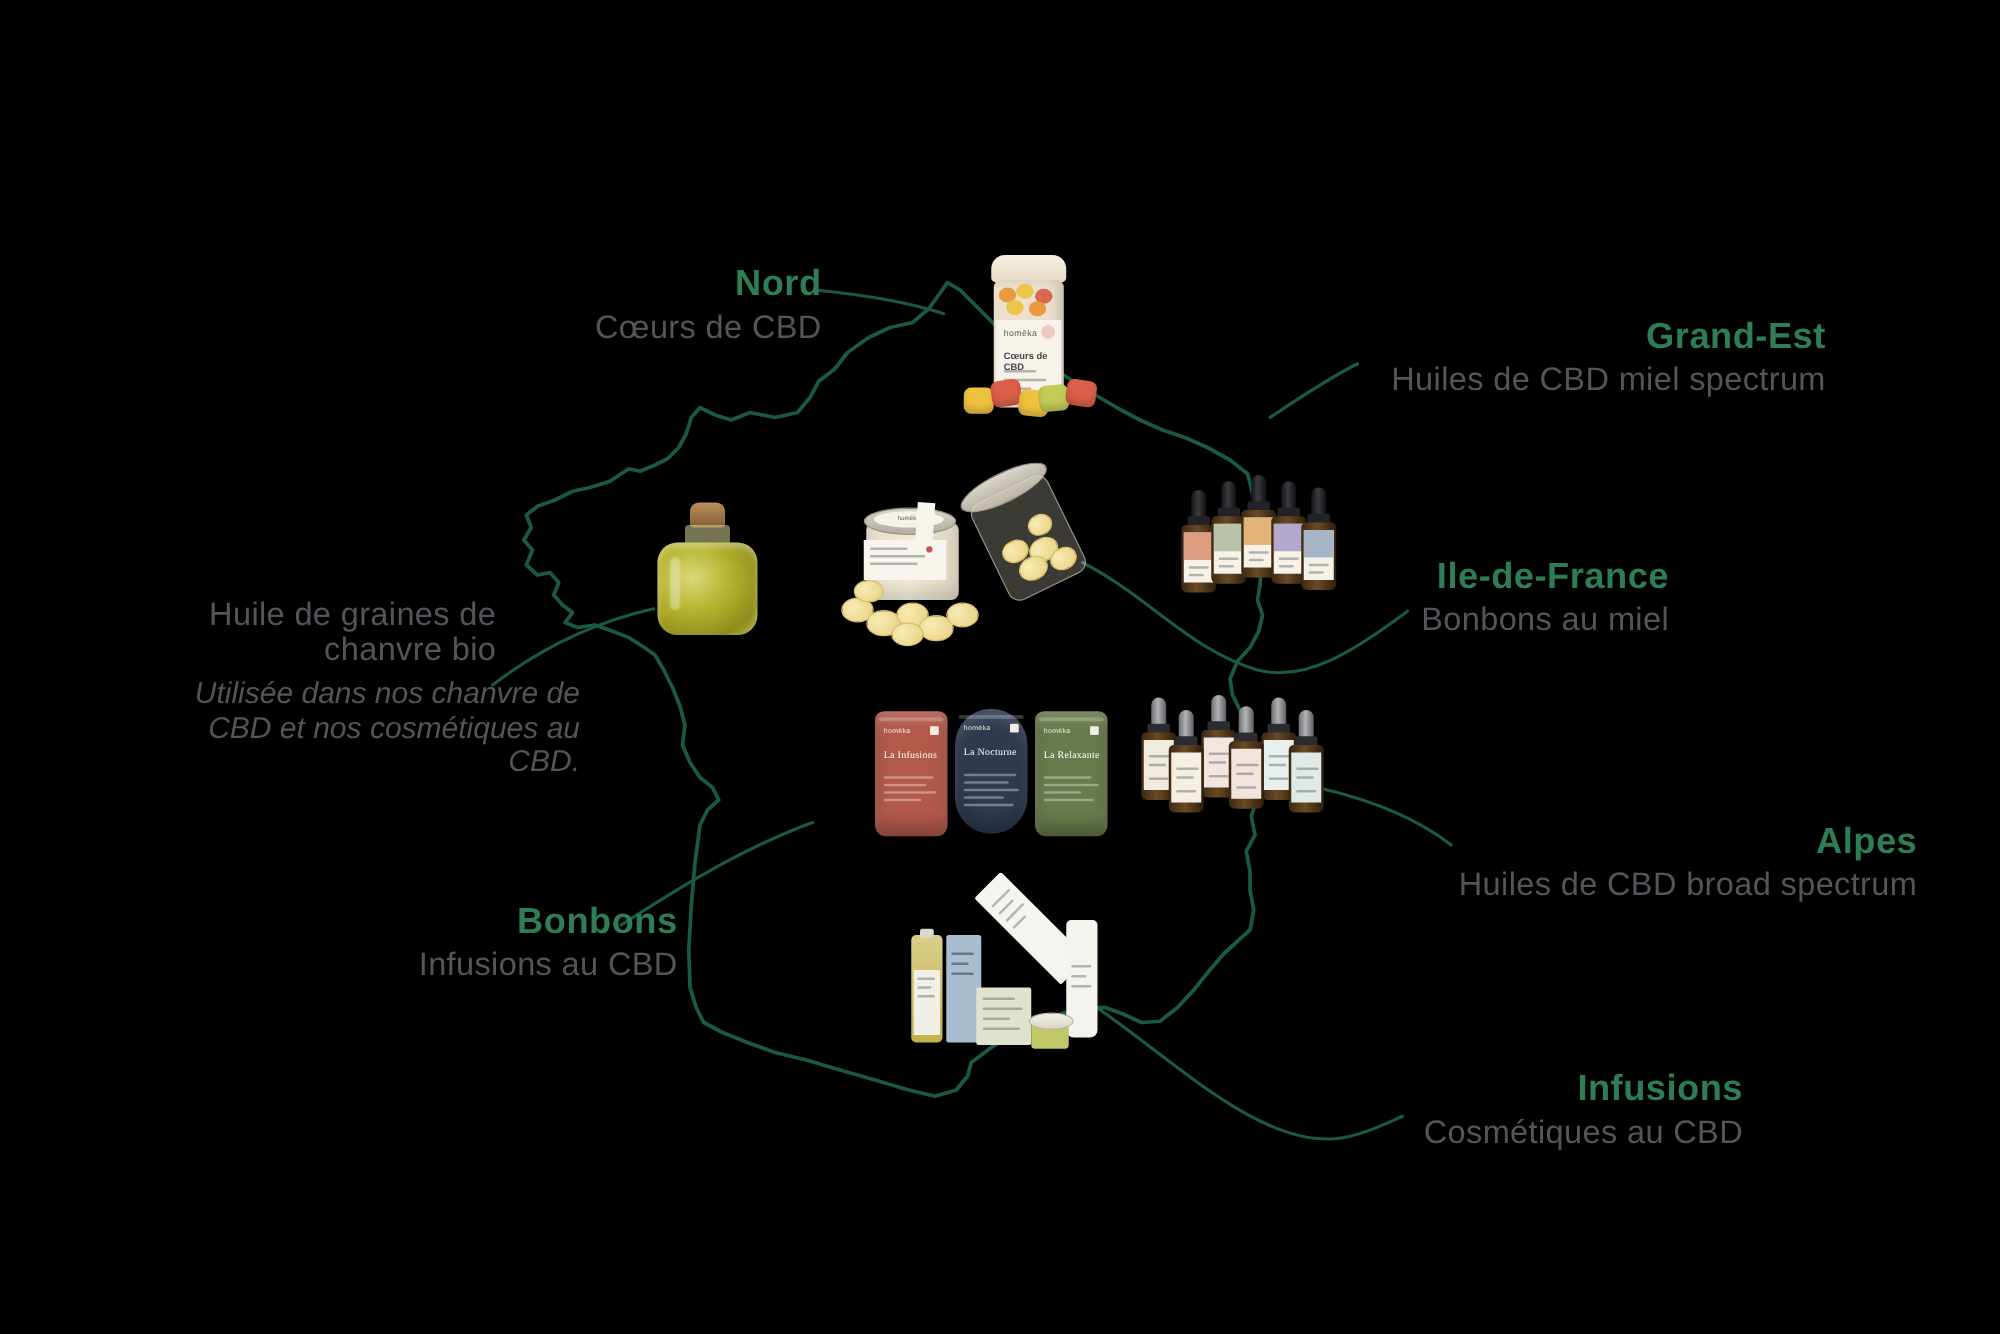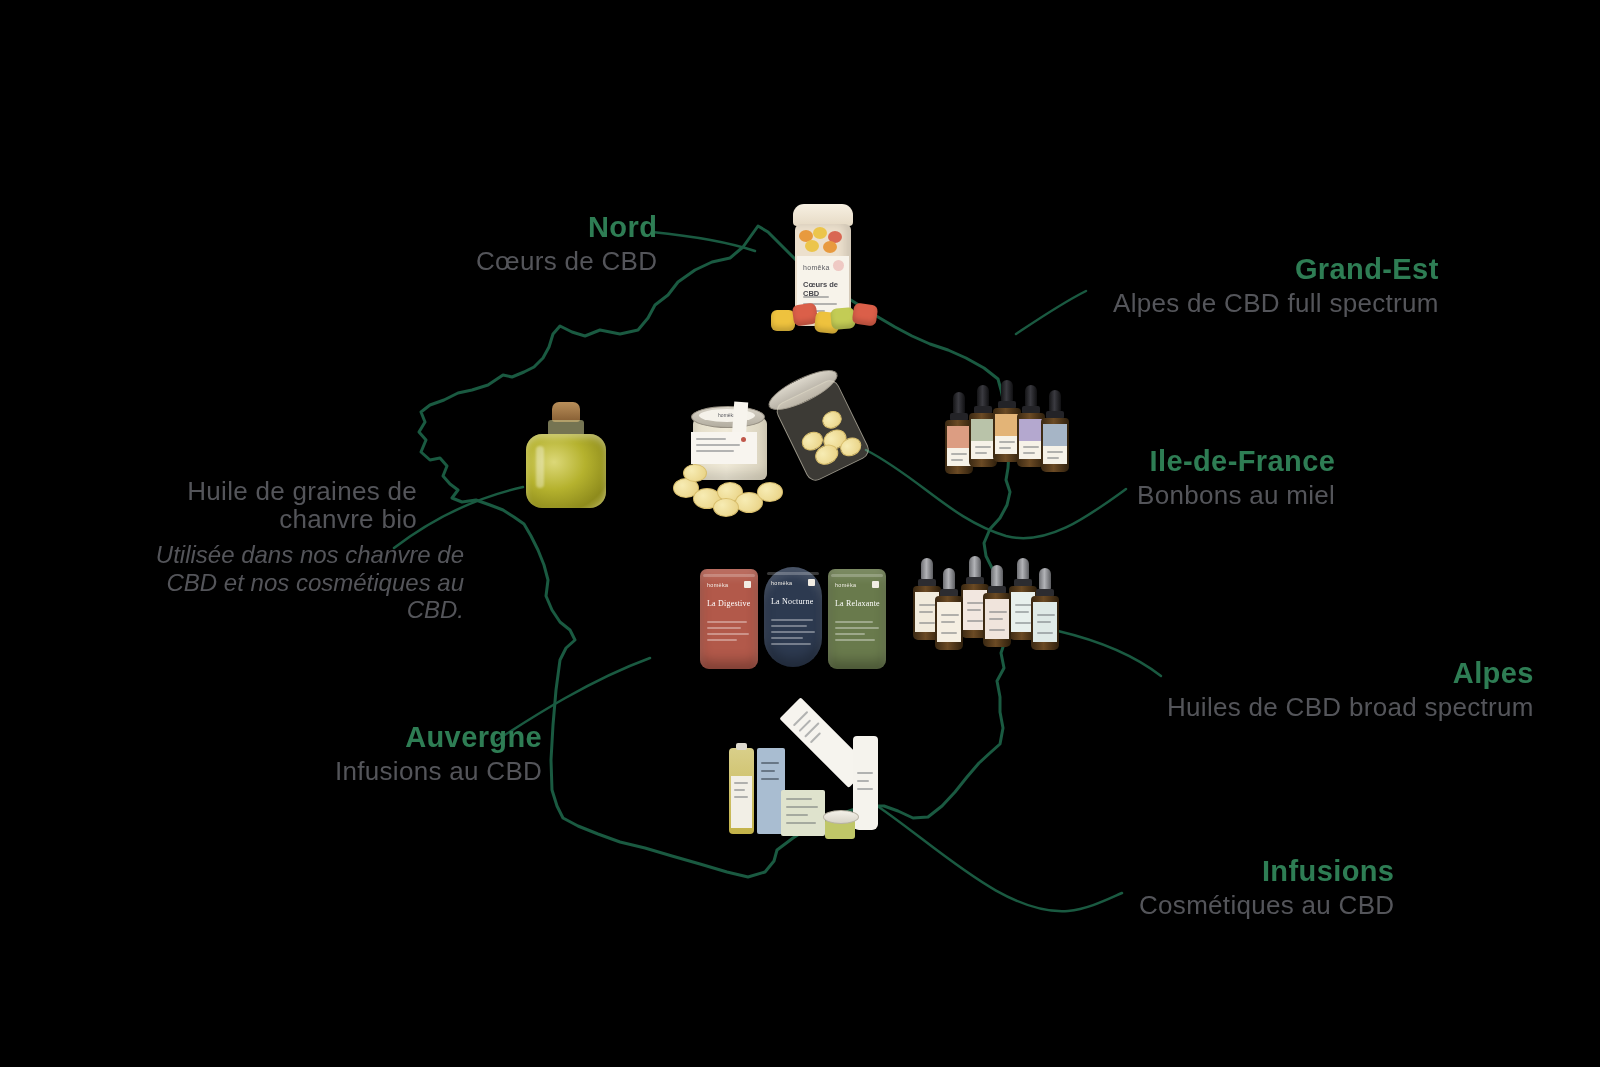--- a/index.html
+++ b/index.html
@@ -223,21 +223,21 @@
     <div class="abs oil-body">
       <div class="abs" style="left:10px;top:12px;width:8px;height:42px;border-radius:6px;background:rgba(255,255,255,.35);filter:blur(1px);"></div>
     </div>
   </div>
 
   <div class="prod" style="left:700px;top:563px;width:196px;height:104px;">
     <div class="pouch" style="left:0;top:6px;background:#b2594a;">
       <div class="p-seam"></div>
       <div class="p-brand">homēka</div>
       <div class="p-chip"></div>
-      <div class="p-name">La Digestive</div>
+      <div class="p-name">La Infusions</div>
       <div class="tlw" style="left:7px;top:52px;width:40px;"></div>
       <div class="tlw" style="left:7px;top:58px;width:34px;"></div>
       <div class="tlw" style="left:7px;top:64px;width:42px;"></div>
       <div class="tlw" style="left:7px;top:70px;width:30px;"></div>
     </div>
     <div class="pouch" style="left:64px;top:4px;background:#2d3a50;border-radius:29px;">
       <div class="p-seam"></div>
       <div class="p-brand">homēka</div>
       <div class="p-chip"></div>
       <div class="p-name">La Nocturne</div>
@@ -365,40 +365,40 @@
     </div>
   </div>
 
   <div class="region-label" style="left:476px;top:212px;">
     <div class="region-name">Nord</div>
     <div class="region-desc">Cœurs de CBD</div>
   </div>
 
   <div class="region-label" style="left:1113px;top:254px;">
     <div class="region-name">Grand-Est</div>
-    <div class="region-desc">Alpes de CBD full spectrum</div>
+    <div class="region-desc">Huiles de CBD miel spectrum</div>
   </div>
 
   <div class="region-label" style="left:152px;top:472px;">
-    <div class="region-desc" style="max-width:245px;margin-left:20px;">Huile de graines de chanvre bio</div>
+    <div class="region-desc" style="max-width:245px;">Huile de graines de chanvre bio</div>
     <div class="region-note">Utilisée dans nos chanvre de CBD et nos cosmétiques au CBD.</div>
   </div>
 
   <div class="region-label" style="left:1167px;top:658px;">
     <div class="region-name">Alpes</div>
     <div class="region-desc">Huiles de CBD broad spectrum</div>
   </div>
 
   <div class="region-label" style="left:1137px;top:446px;">
     <div class="region-name">Ile-de-France</div>
     <div class="region-desc">Bonbons au miel</div>
   </div>
 
   <div class="region-label" style="left:335px;top:722px;">
-    <div class="region-name">Auvergne</div>
+    <div class="region-name">Bonbons</div>
     <div class="region-desc">Infusions au CBD</div>
   </div>
 
   <div class="region-label" style="left:1139px;top:856px;">
     <div class="region-name">Infusions</div>
     <div class="region-desc">Cosmétiques au CBD</div>
   </div>
 
 </div>
 

